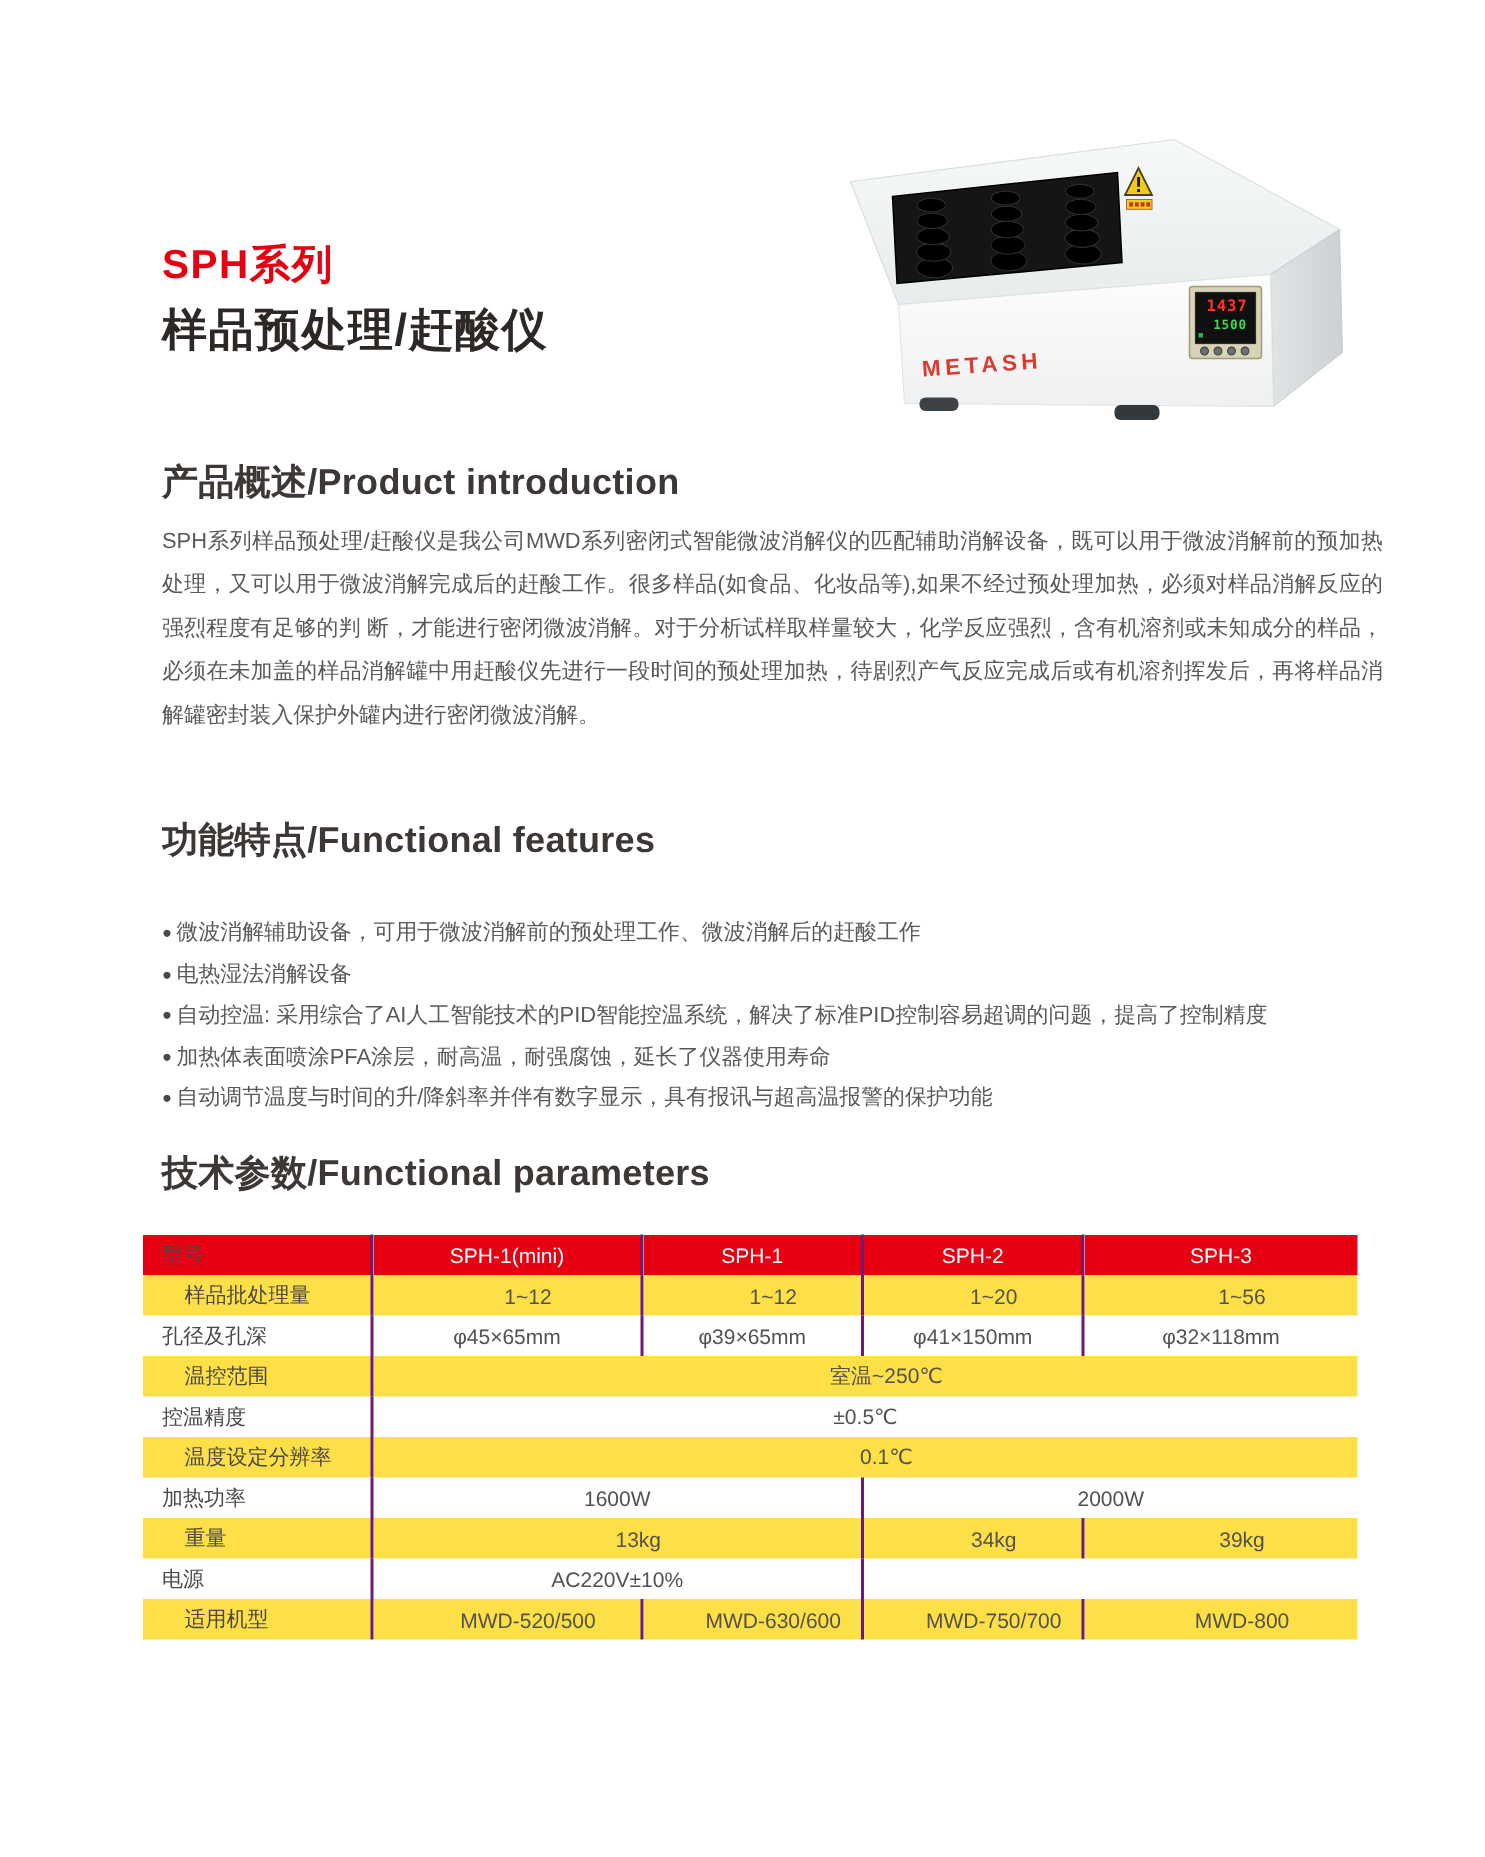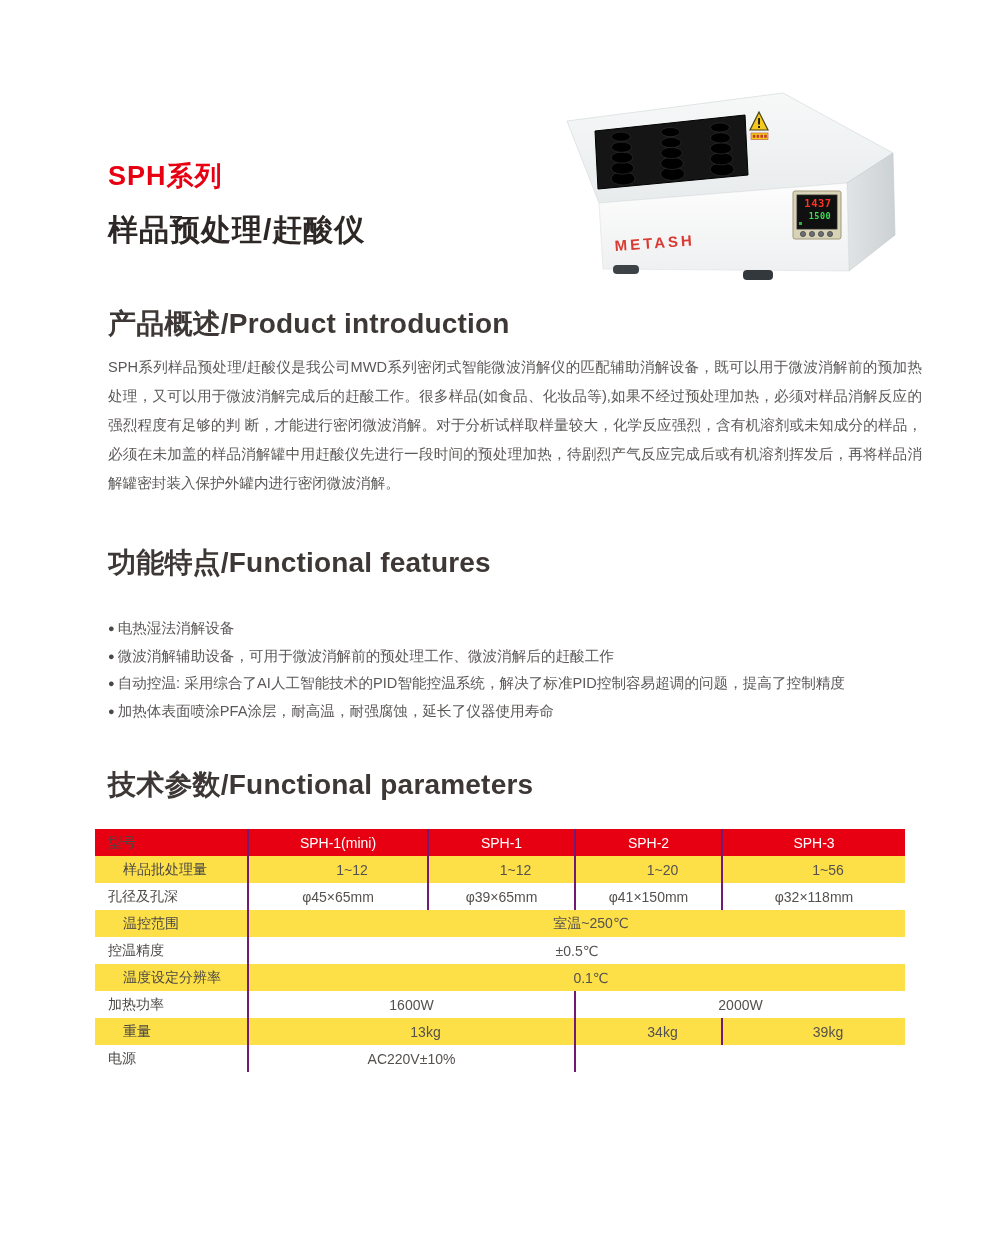--- a/index.html
+++ b/index.html
@@ -4,25 +4,25 @@
 <style>
   html,body { margin:0; padding:0; background:#ffffff; }
   .page {
     position:relative; width:990px; height:1238px; margin:0 auto;
     background:#ffffff; overflow:hidden;
     font-family:"Liberation Sans","DejaVu Sans",sans-serif;
   }
   
   .title-block { position:absolute; left:108px; top:158px; }
   .series-title { font-size:27px; font-weight:700; color:#e60012; letter-spacing:1px; }
-  .product-title { margin-top:16px; font-size:30px; font-weight:700; color:#2d2826; letter-spacing:1px; }
+  .product-title { margin-top:6px; font-size:30px; font-weight:700; color:#2d2826; letter-spacing:1px; }
   
   .product-photo { position:absolute; left:555px; top:85px; width:390px; height:205px; }
   
-  .sec-heading { margin:0; font-size:28px; font-weight:700; color:#3d3836; letter-spacing:.2px; }
+  .sec-heading { margin:0; font-size:24px; font-weight:700; color:#3d3836; letter-spacing:.2px; }
   .section-intro { position:absolute; left:108px; top:305px; width:814px; }
   .intro-body { margin:10px 0 0; font-size:14.6px; line-height:29px; color:#5b5857; text-align:justify; }
   .section-features { position:absolute; left:108px; top:544px; width:870px; }
   .features { list-style:none; margin:33px 0 0; padding:0; }
   .feature { font-size:14.6px; line-height:27.5px; color:#5b5857; white-space:nowrap; }
   .feature .dot { font-size:11px; margin-right:3px; color:#4a4744; vertical-align:1px; }
   
   .section-params { position:absolute; left:95px; top:766px; width:812px; }
   .section-params .sec-heading { padding-left:13px; }
   table.params { margin-top:25px; border-collapse:collapse; width:810px; table-layout:fixed; }
@@ -116,24 +116,25 @@
   </div>
 
   <section class="section-intro">
     <h2 class="sec-heading">产品概述/Product introduction</h2>
     <p class="intro-body">SPH系列样品预处理/赶酸仪是我公司MWD系列密闭式智能微波消解仪的匹配辅助消解设备，既可以用于微波消解前的预加热处理，又可以用于微波消解完成后的赶酸工作。很多样品(如食品、化妆品等),如果不经过预处理加热，必须对样品消解反应的强烈程度有足够的判 断，才能进行密闭微波消解。对于分析试样取样量较大，化学反应强烈，含有机溶剂或未知成分的样品，必须在未加盖的样品消解罐中用赶酸仪先进行一段时间的预处理加热，待剧烈产气反应完成后或有机溶剂挥发后，再将样品消解罐密封装入保护外罐内进行密闭微波消解。</p>
   </section>
 
   <section class="section-features">
     <h2 class="sec-heading">功能特点/Functional features</h2>
     <ul class="features">
+        <li class="feature"><span class="dot">●</span><span>微波消解辅助设备，可用于微波消解前的预处理工作、微波消解后的赶酸工作</span></li>
         <li class="feature"><span class="dot">●</span><span>电热湿法消解设备</span></li>
-        <li class="feature"><span class="dot">●</span><span>微波消解辅助设备，可用于微波消解前的预处理工作、微波消解后的赶酸工作</span></li>
         <li class="feature"><span class="dot">●</span><span>自动控温: 采用综合了AI人工智能技术的PID智能控温系统，解决了标准PID控制容易超调的问题，提高了控制精度</span></li>
         <li class="feature"><span class="dot">●</span><span>加热体表面喷涂PFA涂层，耐高温，耐强腐蚀，延长了仪器使用寿命</span></li>
+        <li class="feature"><span class="dot">●</span><span>自动调节温度与时间的升/降斜率并伴有数字显示，具有报讯与超高温报警的保护功能</span></li>
       </ul>
   </section>
 
   <section class="section-params">
     <h2 class="sec-heading">技术参数/Functional parameters</h2>
     <table class="params">
       <colgroup>
         <col style="width:153px">
           <col style="width:180px">
           <col style="width:147px">
@@ -185,17 +186,24 @@
             <td class="label">重量</td>
             <td colspan="2">13kg</td>
             <td>34kg</td>
             <td>39kg</td>
           </tr>
           <tr>
             <td class="label">电源</td>
             <td colspan="2">AC220V±10%</td>
             <td colspan="2"></td>
           </tr>
+          <tr class="alt">
+            <td class="label">适用机型</td>
+            <td>MWD-520/500</td>
+            <td>MWD-630/600</td>
+            <td>MWD-750/700</td>
+            <td>MWD-800</td>
+          </tr>
         </tbody>
     </table>
   </section>
 
 </div>
 
 </body></html>

